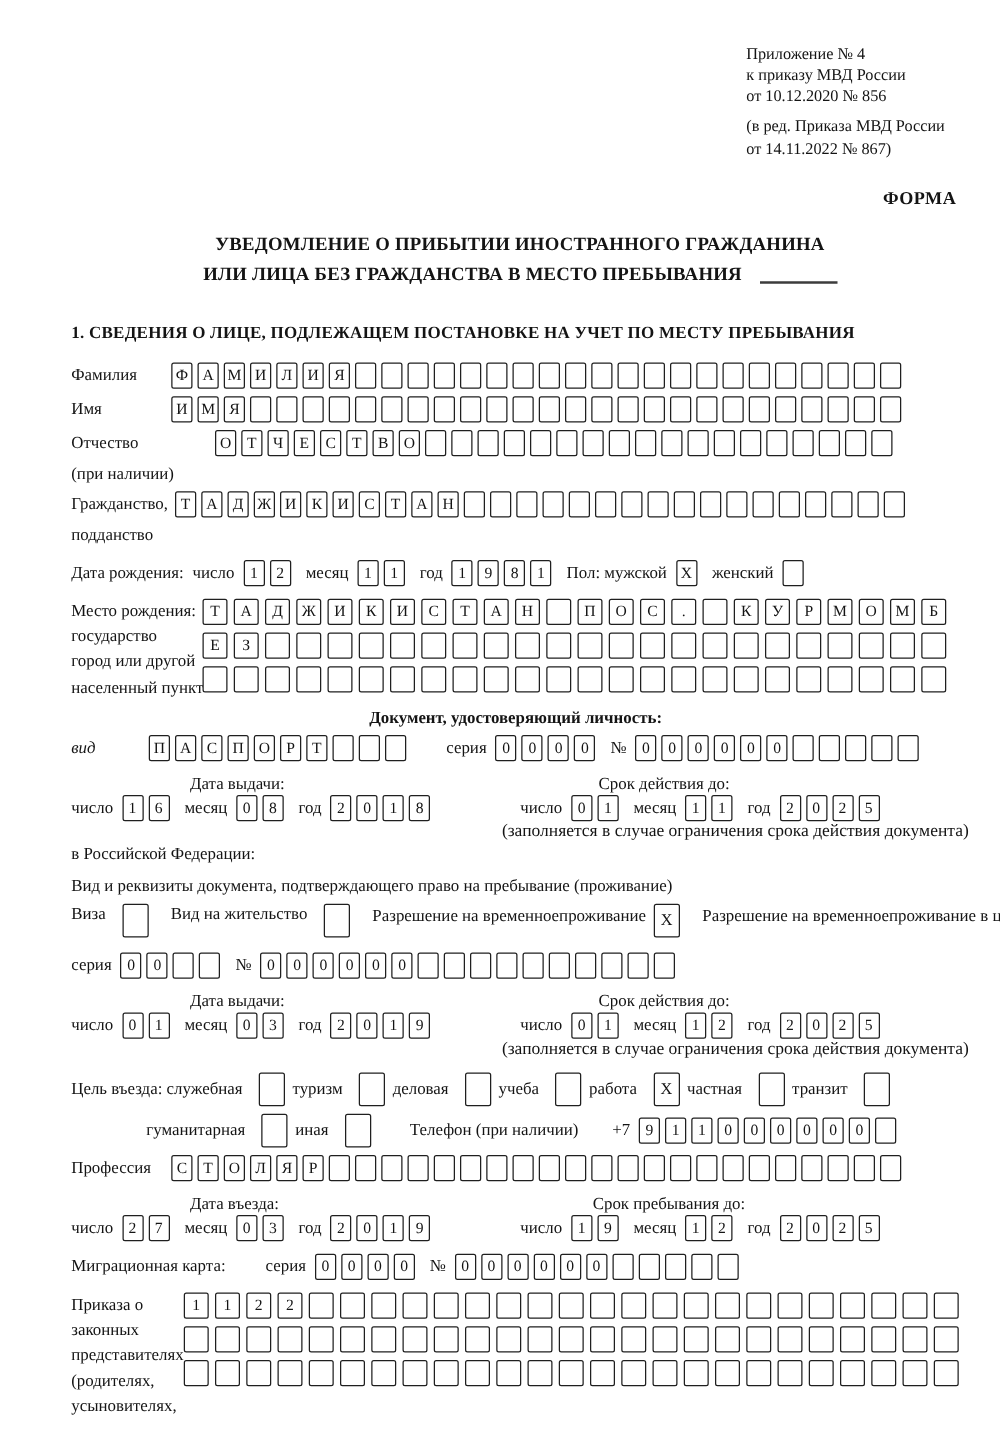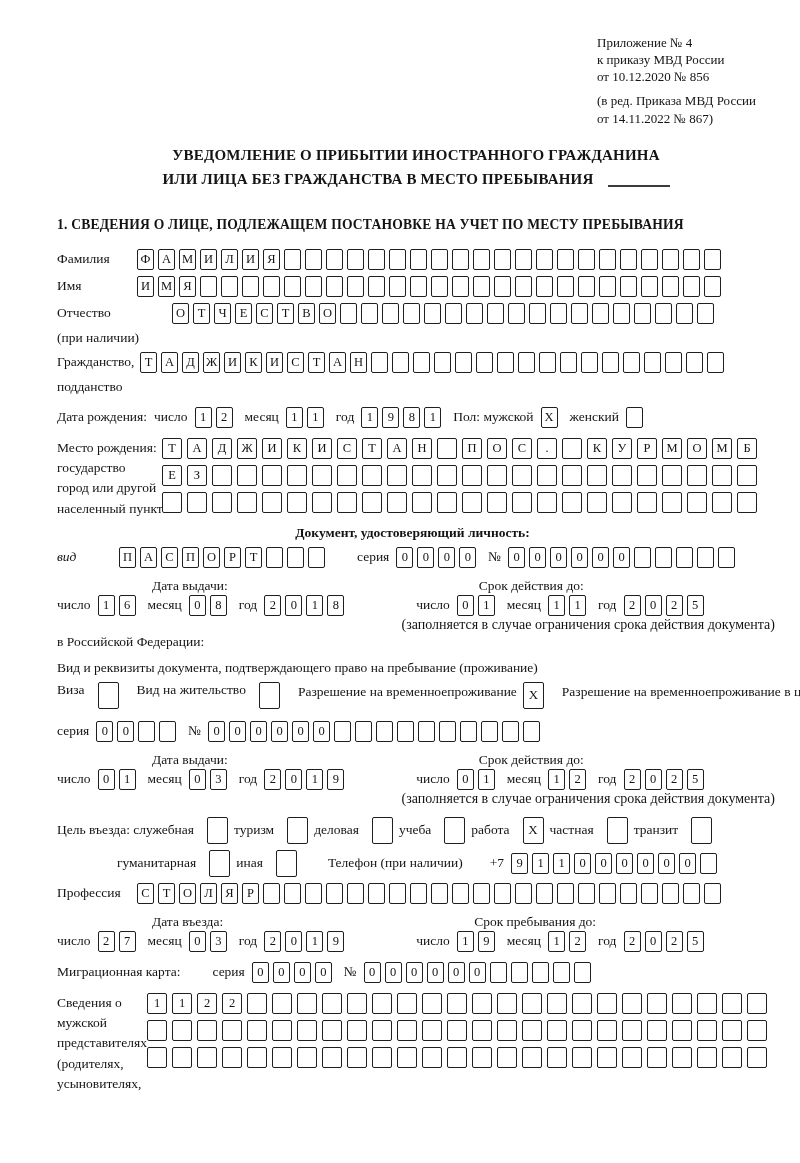--- a/index.html
+++ b/index.html
@@ -54,20 +54,21 @@
 <div class="page">
 
   <div class="hdr">
     <div>Приложение № 4</div>
     <div>к приказу МВД России</div>
     <div>от 10.12.2020 № 856</div>
     <div class="ed">(в ред. Приказа МВД России</div>
     <div>от 14.11.2022 № 867)</div>
   </div>
 
+  <div class="forma">ФОРМА</div>
 
   <div class="title">
     <div>УВЕДОМЛЕНИЕ О ПРИБЫТИИ ИНОСТРАННОГО ГРАЖДАНИНА</div>
     <div>
       <span>ИЛИ ЛИЦА БЕЗ ГРАЖДАНСТВА В МЕСТО ПРЕБЫВАНИЯ</span><span class="under"></span>
     </div>
   </div>
 
   <div class="sec1">1. СВЕДЕНИЯ О ЛИЦЕ, ПОДЛЕЖАЩЕМ ПОСТАНОВКЕ НА УЧЕТ ПО МЕСТУ ПРЕБЫВАНИЯ</div>
 
@@ -645,22 +646,22 @@
           <div class="cell">0</div>
           <div class="cell"></div>
           <div class="cell"></div>
           <div class="cell"></div>
           <div class="cell"></div>
           <div class="cell"></div>
         </div>
       </div>
       <div class="line pitch25 mt8 block">
         <div class="blabels w88l">
-          <div>Сведения о</div>
-          <div>мужской</div>
+          <div>Приказа о</div>
+          <div>законных</div>
           <div>представителях</div>
           <div>(родителях,</div>
           <div>усыновителях,</div>
         </div>
         <div class="brows">
           <div class="cells cellrow">
             <div class="cell">1</div>
             <div class="cell">1</div>
             <div class="cell">2</div>
             <div class="cell">2</div>

